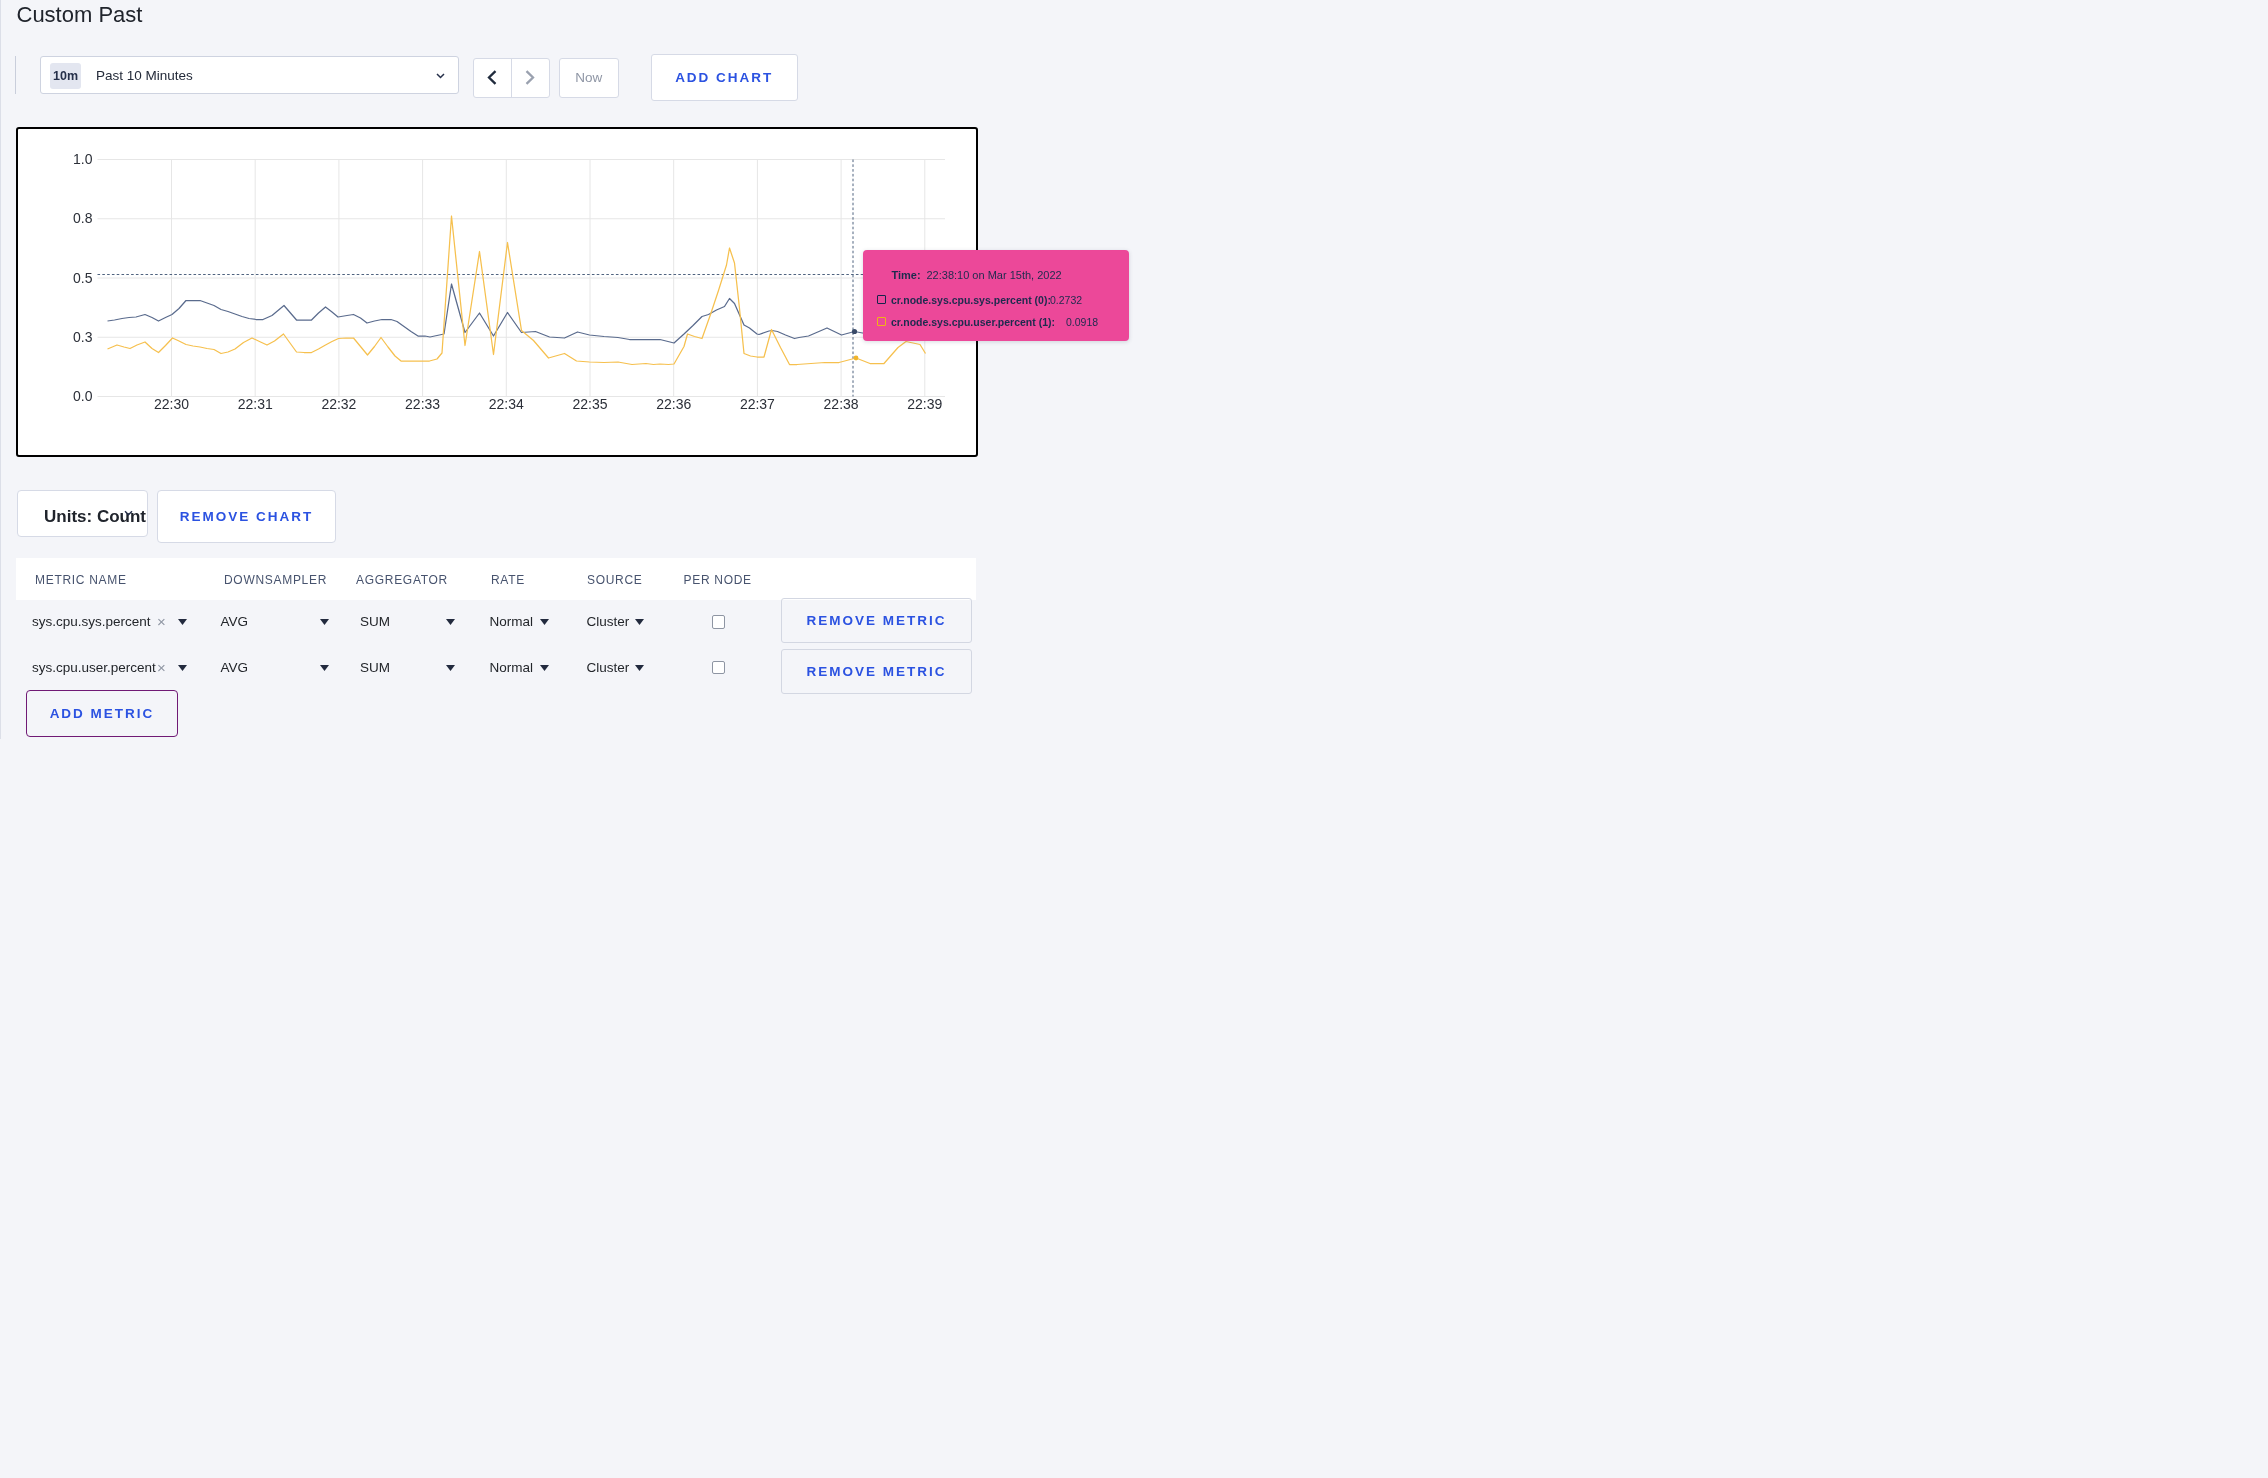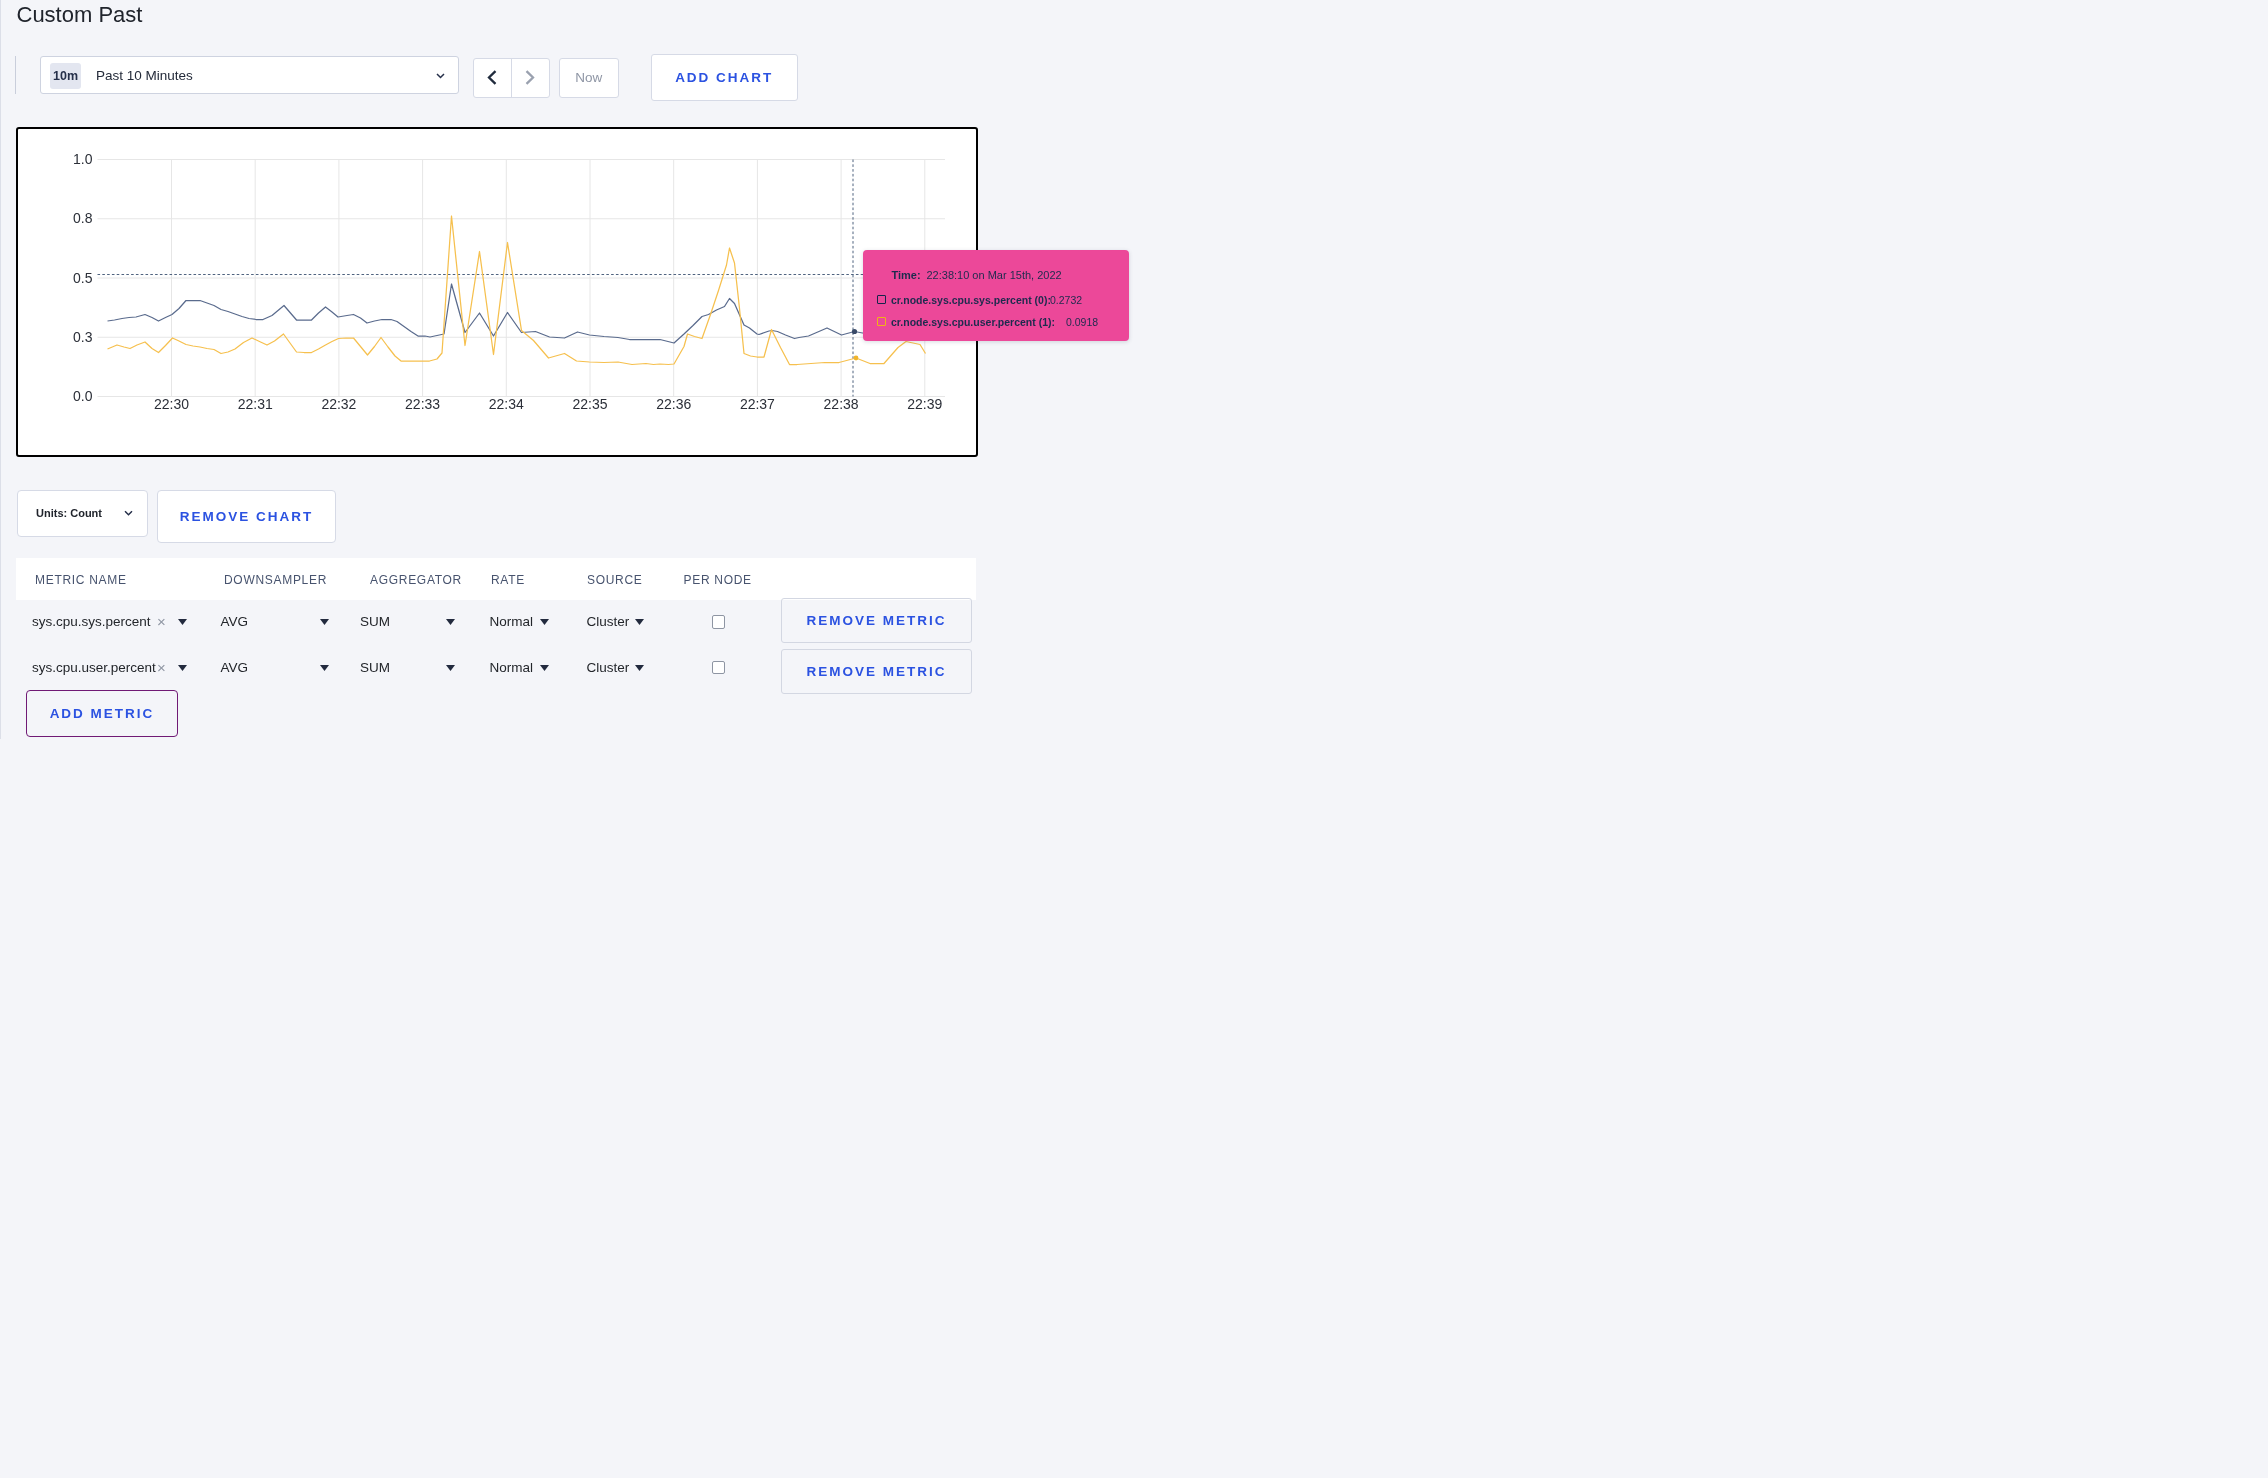--- a/index.html
+++ b/index.html
@@ -82,34 +82,34 @@
   <div class="abs" style="left:63.5px;top:19px;font-size:11px">22:38:10 on Mar 15th, 2022</div>
   <div class="abs" style="left:14px;top:45px;width:9px;height:9px;border:1.5px solid #16254c;border-radius:1px"></div>
   <div class="abs" style="left:28px;top:44.5px"><b>cr.node.sys.cpu.sys.percent (0):</b></div>
   <div class="abs" style="left:187px;top:44.5px">0.2732</div>
   <div class="abs" style="left:14px;top:67px;width:9px;height:9px;border:1.5px solid #f0b414;border-radius:1px"></div>
   <div class="abs" style="left:28px;top:66.5px"><b>cr.node.sys.cpu.user.percent (1):</b></div>
   <div class="abs" style="left:203px;top:66.5px">0.0918</div>
 </div>
 
 <div class="abs btn" style="left:16px;top:489.5px;width:130.5px;height:47.5px;border-radius:4px">
-  <div class="abs" style="left:18px;top:16px;font-size:11px;font-weight:bold;color:#20242c">Units: Count</div>
+  <div class="abs" style="left:26px;top:16px;font-size:17px;font-weight:bold;color:#20242c">Units: Count</div>
   <div class="abs" style="right:14px;top:50%;transform:translateY(-50%);line-height:0">
       <svg style="display:block" width="9" height="5.5" viewBox="0 0 9 5.5">
         <path d="M1 1l3.5 3.5L8 1" fill="none" stroke="#26304a" stroke-width="1.5"></path>
       </svg>
     </div>
 </div>
 <div class="abs btn bluebtn" style="left:156px;top:489.5px;width:179px;height:53px;border-radius:4px">REMOVE CHART</div>
 
 <div class="abs" style="left:15px;top:558px;width:960px;height:41.5px;background:#fff"></div>
 <div class="abs hdr" style="top:573px;font-size:12px;letter-spacing:0.7px;font-weight:normal;color:#47536e;left:0;width:100%">
   <span class="abs" style="left:34px">METRIC NAME</span>
   <span class="abs" style="left:223px">DOWNSAMPLER</span>
-  <span class="abs" style="left:369px">AGGREGATOR</span>
+  <span class="abs" style="left:355px">AGGREGATOR</span>
   <span class="abs" style="left:490px">RATE</span>
   <span class="abs" style="left:586px">SOURCE</span>
   <span class="abs" style="left:682.5px">PER NODE</span>
 </div>
 
 <div class="abs" style="left:31px;top:614px;font-size:13.5px;color:#23262b">sys.cpu.sys.percent</div>
 <div class="abs" style="left:156px;top:613px;font-size:15px;color:#8f96a3">×</div>
 <div class="abs" style="left:177px;top:619px;line-height:0">
     <svg style="display:block" width="9" height="6" viewBox="0 0 9 6">
       <path d="M0 0h9L4.5 6z" fill="#222a3e"></path>

